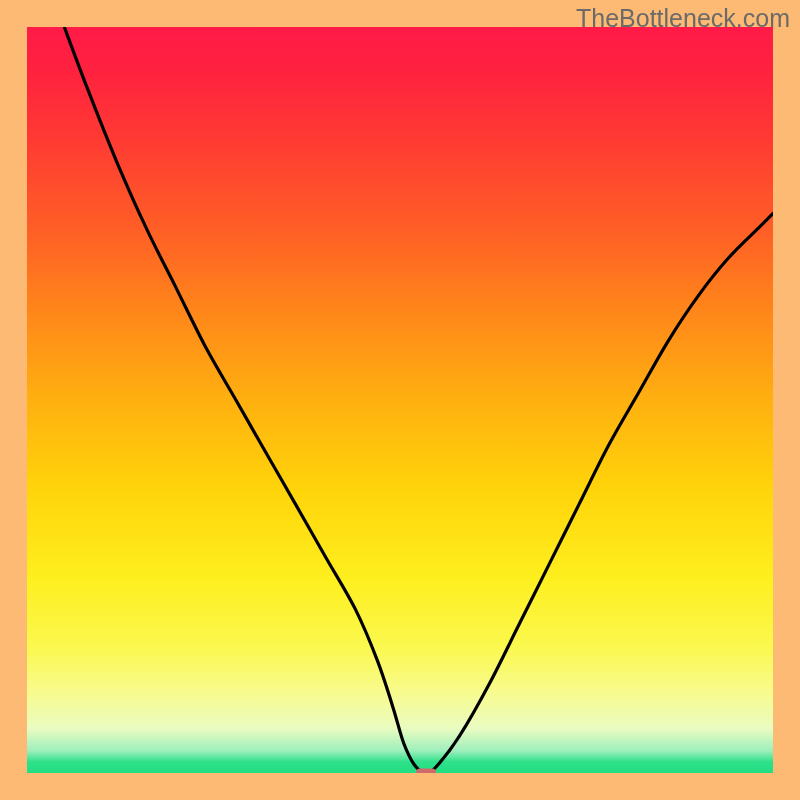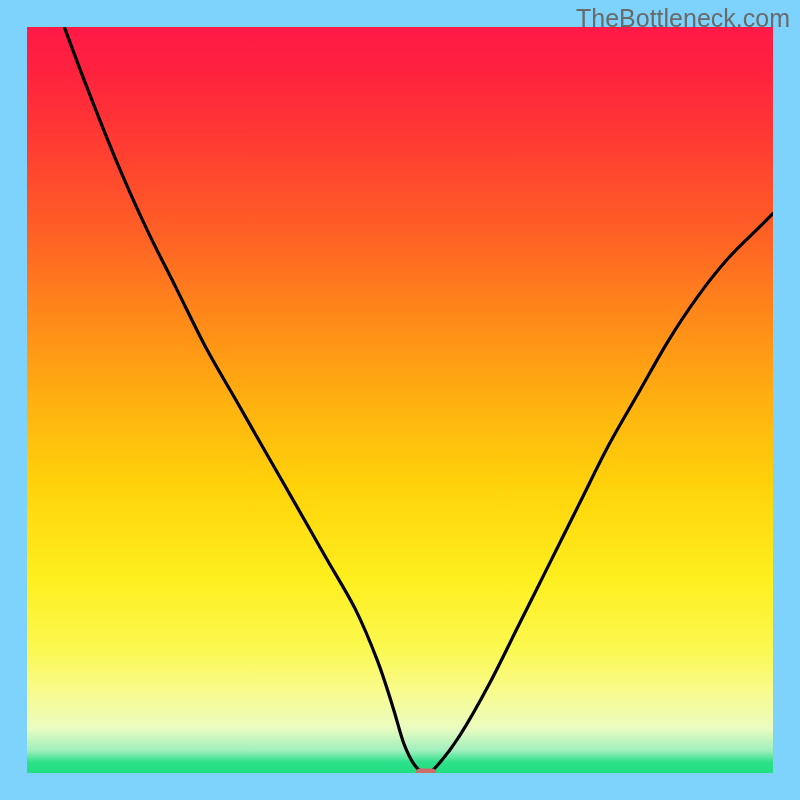--- a/index.html
+++ b/index.html
@@ -8,21 +8,21 @@
     width: 800px;
     height: 800px;
     background: #000;
     font-family: Arial, Helvetica, sans-serif;
     overflow: hidden;
   }
   .frame {
     position: relative;
     width: 800px;
     height: 800px;
-    background: #7dd3fc;
+    background: #fdba74;
   }
   .plot {
     position: absolute;
     left: 27px;
     top: 27px;
     width: 746px;
     height: 746px;
     overflow: hidden;
   }
   .gradient {

